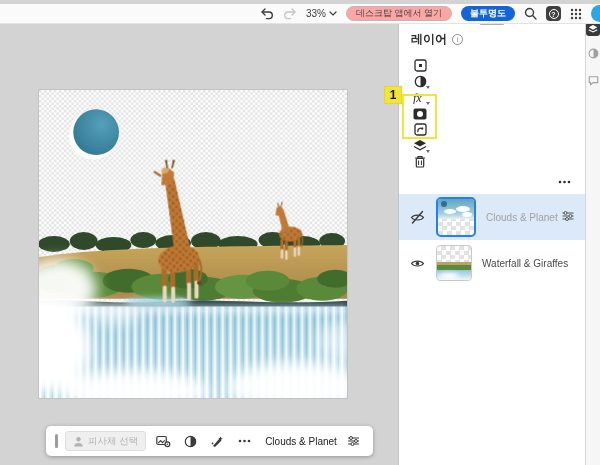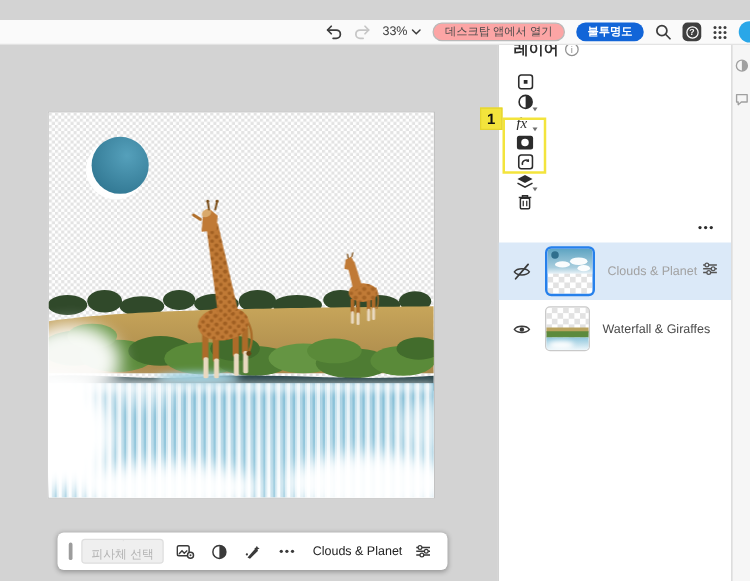--- a/index.html
+++ b/index.html
@@ -1,20 +1,20 @@
 <!DOCTYPE html>
 <html><head>
 <meta charset="utf-8">
 <style>
   * { margin:0; padding:0; box-sizing:border-box; }
   html,body { width:600px; height:465px; overflow:hidden;
     font-family:"Liberation Sans", sans-serif; background:#d3d3d3; }
 
   
-  .topbar { position:absolute; left:0; top:16px; width:600px; height:20px;
+  .topbar { position:absolute; left:0; top:4px; width:600px; height:20px;
     background:#fafafa; border-bottom:1px solid #e3e3e3;
     display:flex; align-items:center; justify-content:flex-end; gap:9px;
     padding-right:0; overflow:hidden; z-index:40; }
   .tb-icon { display:flex; align-items:center; justify-content:center; cursor:pointer; }
   .zoom-ctl { display:flex; align-items:center; gap:3px; font-size:10px; color:#3c3c3c; cursor:pointer; }
   .pill-btn { height:15px; display:flex; align-items:center; padding:0 9px;
     border-radius:8px; font-size:9px; cursor:pointer; white-space:nowrap; }
   .pill-outline { border:1px solid #b9b9b9; color:#4a4a4a; background:#fca5a5; }
   .pill-blue { background:#1265d8; color:#fff; border:none; font-weight:bold; }
   .help-btn { width:15px; height:15px; background:#3f3f3f; border-radius:4px;
@@ -30,21 +30,21 @@
     background:#fff; border:1px solid #c2c2c2; }
   .canvas-wrap svg { display:block; }
 
   
   .ctxbar { position:absolute; left:46px; top:406px; height:30px;
     background:#fff; border-radius:5px; box-shadow:0 1px 4px rgba(0,0,0,.3);
     display:flex; align-items:center; gap:7px; padding:0 9px; z-index:20; }
   .drag-handle { width:3px; height:14px; background:#9c9c9c; border-radius:2px; cursor:grab; }
   .ctx-btn { height:20px; display:flex; align-items:center; gap:4px; padding:0 7px;
     border-radius:3px; font-size:9.5px; cursor:pointer; white-space:nowrap; }
-  .ctx-btn.disabled { border:1px solid #dedede; color:#b3b3b3;flex-direction:column; }
+  .ctx-btn.disabled { border:1px solid #dedede; color:#b3b3b3; }
   .ctx-btn.active { border:1px solid #8d8d8d; color:#222; font-weight:bold; }
   .ctx-icon { width:20px; height:20px; display:flex; align-items:center;
     justify-content:center; cursor:pointer; }
   .ctx-layername { font-size:10px; color:#222; margin-left:4px; white-space:nowrap; }
 
   
   .layers-panel { position:absolute; left:398px; top:20px; width:187px; height:445px;
     background:#fff; border-left:1px solid #c4c4c4; z-index:10; }
   .panel-grip { width:24px; height:2px; background:#adadad; border-radius:1px;
     margin:3px auto 0; cursor:row-resize; }

